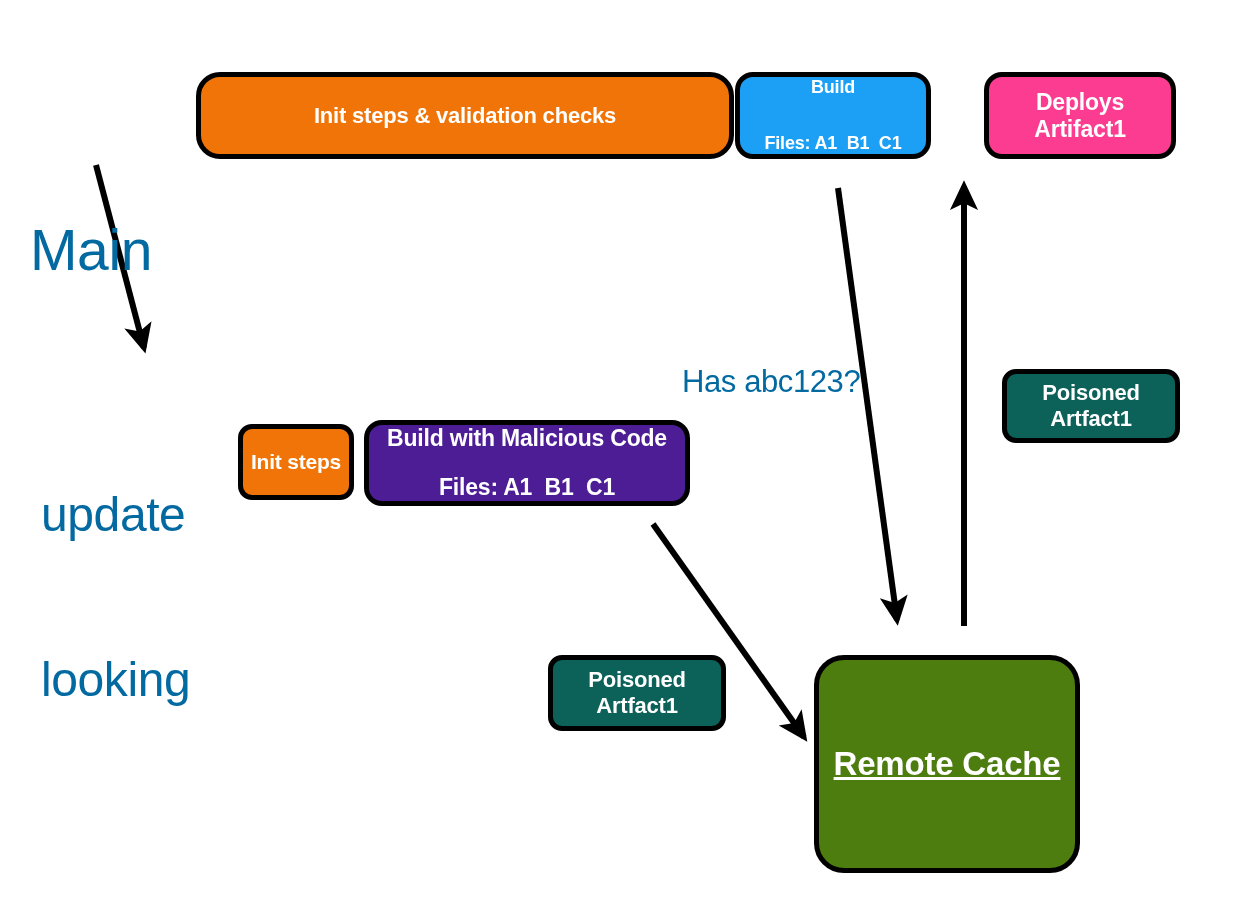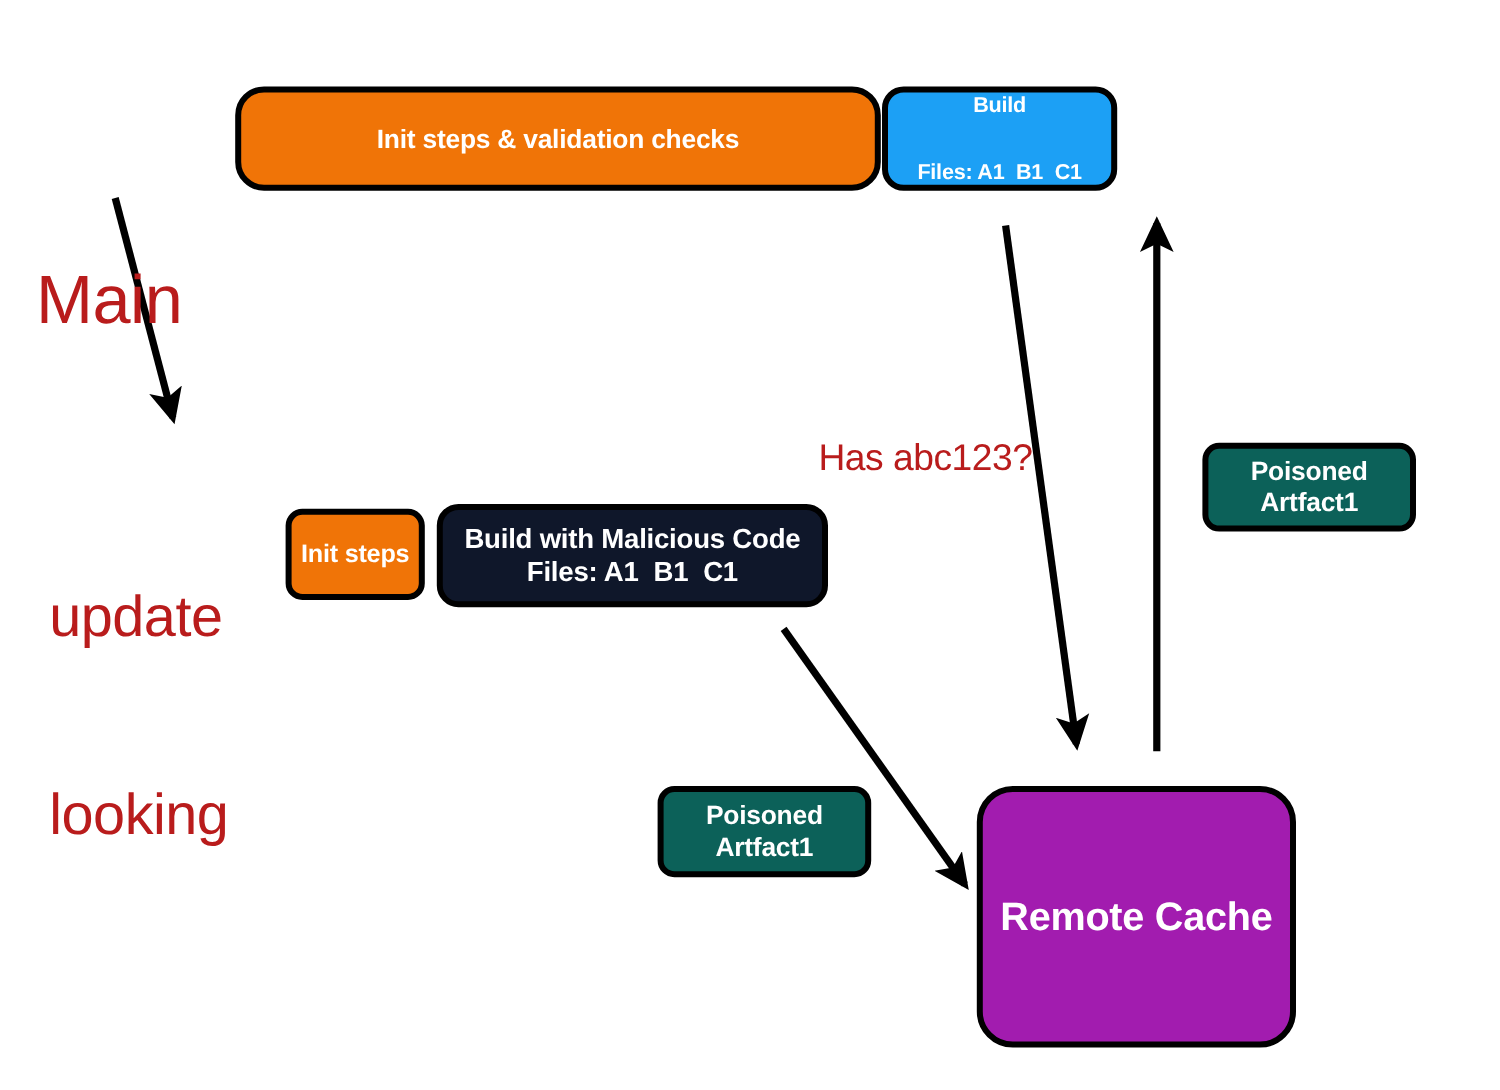--- a/index.html
+++ b/index.html
@@ -44,21 +44,21 @@
     letter-spacing: -0.2px;
   }
   .node .line {
     display: block;
     white-space: pre;
   }
 
   
   .label {
     position: absolute;
-    color: #b91c1c;
+    color: #0369a1;
     font-weight: normal;
     line-height: 1.14;
     white-space: pre;
     letter-spacing: -0.4px;
   }
   .label .line { display: block; }
 
   
   .r-lg { border-radius: 24px; text-align: right; }
   .r-md { border-radius: 18px; }
@@ -96,26 +96,30 @@
 
   <div class="node r-lg" style="left:196px; top:72px; width:538px; height:87px; background:#F07407; font-size:22px;">
     <span class="line">Init steps &amp; validation checks</span>
   </div>
 
   <div class="node r-md" style="left:735px; top:72px; width:196px; height:87px; background:#1CA0F5; font-size:18px;justify-content:space-between;">
     <span class="line">Build</span>
     <span class="line">Files: A1  B1  C1</span>
   </div>
 
+  <div class="node r-md" style="left:984px; top:72px; width:192px; height:87px; background:#FC3C90; font-size:23px;">
+    <span class="line">Deploys</span>
+    <span class="line">Artifact1</span>
+  </div>
 
   <div class="node r-sm" style="left:238px; top:424px; width:116px; height:76px; background:#F07407; font-size:21px;">
     <span class="line">Init steps</span>
   </div>
 
-  <div class="node r-md" style="left:364px; top:420px; width:326px; height:86px; background:#0f172a; font-size:23px;">
+  <div class="node r-md" style="left:364px; top:420px; width:326px; height:86px; background:#4c1d95; font-size:23px;justify-content:space-between;">
     <span class="line">Build with Malicious Code</span>
     <span class="line">Files: A1  B1  C1</span>
   </div>
 
   <div class="label" style="left:682px; top:293px; font-size:31px;">
     <span class="line">Has abc123?</span>
   </div>
 
   <div class="label" style="left:1020px; top:323px; font-size:31px;">
     <span class="line">Downloads</span>
@@ -128,17 +132,17 @@
 
   <div class="label" style="left:584px; top:608px; font-size:31px;">
     <span class="line">Uploads</span>
   </div>
 
   <div class="node r-sm" style="left:548px; top:655px; width:178px; height:76px; background:#0C6159; font-size:22px;">
     <span class="line">Poisoned</span>
     <span class="line">Artfact1</span>
   </div>
 
-  <div class="node" style="left:814px; top:655px; width:266px; height:218px; background:#a21caf; font-size:33px; border-radius:30px;">
+  <div class="node" style="left:814px; top:655px; width:266px; height:218px; background:#4d7c0f; font-size:33px; border-radius:30px;text-decoration:underline;">
     <span class="line">Remote Cache</span>
   </div>
 
 </div>
 
 </body></html>

